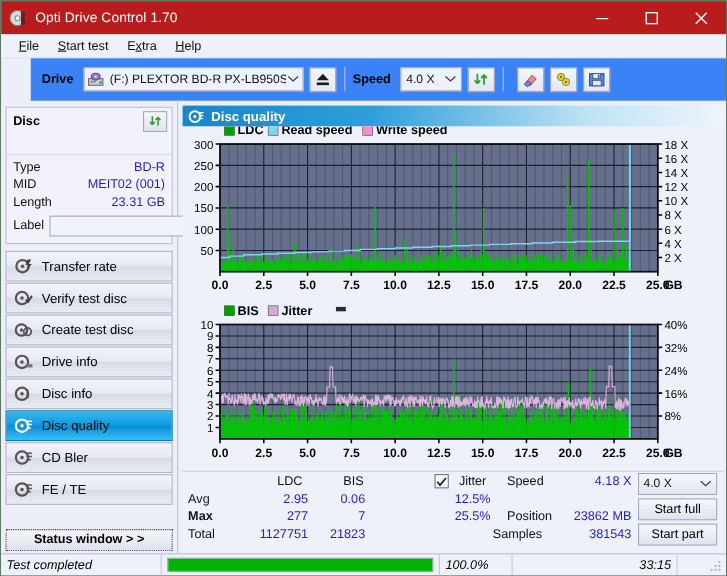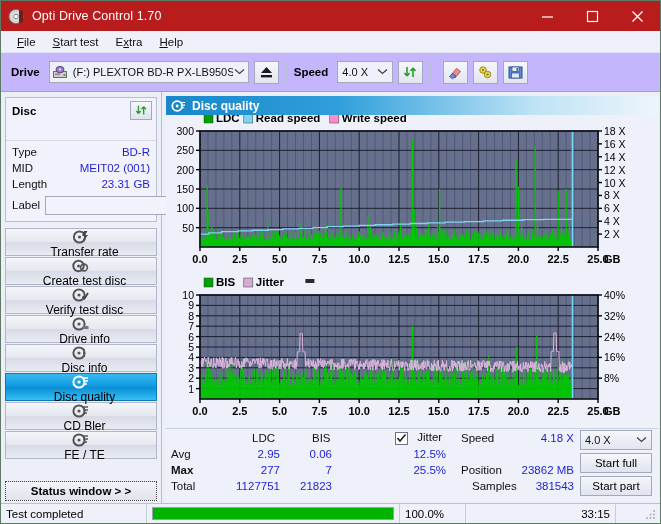--- a/index.html
+++ b/index.html
@@ -60,25 +60,26 @@
     padding: 2px 9px 2px 8px;
     font-size: 11.5px;
     color: #111;
     white-space: nowrap;
   }
   .menuitem u { text-decoration: underline; }
 
   
   .toolbar {
     height: 39px;
-    background: #c4b5fd;
+    background: #3b82f6;
     display: flex; align-items: center;
     padding: 0 6px 0 10px;
     border-bottom: 1px solid #9aa3c0;
     gap: 0;
+    margin-left: 27px;
   }
   .tb-label { font-weight: bold; font-size: 11.5px; color: #000; margin-right: 9px; white-space: nowrap; }
   .drive-combo {
     flex: 0 0 auto;
     width: 200px; height: 22px;
     background: #eef0fa;
     border: 1px solid #a3a9bd;
     display: flex; align-items: center;
     padding: 0 2px 0 3px;
     position: relative;
@@ -157,21 +158,21 @@
   }
 
   .navlist { margin-top: 6px; }
   .navbtn {
     height: 28px;
     margin-bottom: 1px;
     border: 1px solid #b0b6c8;
     background: linear-gradient(#f4f5f9 0%, #e6e8f0 48%, #d8dbe6 52%, #e9ebf3 100%);
     display: flex; align-items: center;
     padding-left: 7px;
-    font-size: 12px; color: #000; flex-direction: column;
+    font-size: 12px; color: #000;
   }
   .navbtn.active {
     background: linear-gradient(#39b7f0 0%, #0e9ae0 48%, #0a8ed6 52%, #35c0f5 100%);
     border: 1px solid #1278b0;
     color: #000;
   }
   .navbtn .ni { width: 17px; height: 16px; margin-right: 8px; flex: 0 0 auto; }
   .navbtn .nl { white-space: nowrap; }
 
   .statuswin {
@@ -232,21 +233,21 @@
   
   .statusbar {
     position: absolute;
     left: 0; right: 0; bottom: 0;
     height: 20px;
     background: #eef0fa;
     border-top: 1px solid #b9bfd2;
     display: flex; align-items: center;
     font-size: 11.5px; color: #000;
   }
-  .sb-cell { height: 20px; display: flex; align-items: center; padding: 0 5px; border-right: 1px solid #c6cbdb; }
+  .sb-cell { height: 20px; display: flex; align-items: center; padding: 0 5px; border-right: 1px solid #c6cbdb; font-style: italic; }
   .sb-msg { width: 146px; }
   .progress-outer { width: 242px; height: 13px; background: #fff; border: 1px solid #9aa0b4; position: relative; }
   .progress-fill { position: absolute; left: 0; top: 0; bottom: 0; background: #00b300; }
   .grip { margin-left: auto; margin-right: 3px; width: 12px; height: 12px; opacity: .55; }
 </style>
 </head>
 <body>
 
 <div id="app">
 
@@ -398,36 +399,36 @@
                 <circle cx="7.5" cy="8" r="5.6" fill="none" stroke="#555" stroke-width="2"></circle>
                 <circle cx="7.5" cy="8" r="1.6" fill="#555"></circle>
                 <path d="M12 2 L15.5 2 L13 6 L16 6 L11 12 L12.5 7 L10 7 Z" fill="#444"></path>
               </svg>
           </span>
           <span class="nl">Transfer rate</span>
         </div>
         <div class="navbtn">
           <span class="ni">
             <svg width="17" height="16" viewBox="0 0 17 16">
+                <circle cx="7" cy="8" r="5.6" fill="none" stroke="#555" stroke-width="2"></circle>
+                <circle cx="7" cy="8" r="1.6" fill="#555"></circle>
+                <path d="M10.5 9.5 L12.5 11.5 L16 6" fill="none" stroke="#444" stroke-width="1.8"></path>
+              </svg>
+          </span>
+          <span class="nl">Verify test disc</span>
+        </div>
+        <div class="navbtn">
+          <span class="ni">
+            <svg width="17" height="16" viewBox="0 0 17 16">
                 <circle cx="6.5" cy="8" r="5.2" fill="none" stroke="#555" stroke-width="2"></circle>
                 <circle cx="6.5" cy="8" r="1.5" fill="#555"></circle>
                 <circle cx="12" cy="9.5" r="3.4" fill="none" stroke="#555" stroke-width="1.6"></circle>
               </svg>
           </span>
           <span class="nl">Create test disc</span>
-        </div>
-        <div class="navbtn">
-          <span class="ni">
-            <svg width="17" height="16" viewBox="0 0 17 16">
-                <circle cx="7" cy="8" r="5.6" fill="none" stroke="#555" stroke-width="2"></circle>
-                <circle cx="7" cy="8" r="1.6" fill="#555"></circle>
-                <path d="M10.5 9.5 L12.5 11.5 L16 6" fill="none" stroke="#444" stroke-width="1.8"></path>
-              </svg>
-          </span>
-          <span class="nl">Verify test disc</span>
         </div>
         <div class="navbtn">
           <span class="ni">
             <svg width="17" height="16" viewBox="0 0 17 16">
                 <circle cx="7" cy="8" r="5.6" fill="none" stroke="#555" stroke-width="2"></circle>
                 <circle cx="7" cy="8" r="1.6" fill="#555"></circle>
                 <rect x="11" y="10" width="5.5" height="3" fill="#777"></rect>
               </svg>
           </span>
           <span class="nl">Drive info</span>
@@ -769,21 +770,21 @@
           </span>
           <span class="k-txt" style="margin-left:6px;">Jitter</span>
         </div>
         <div class="cell v-txt" style="left:238px;top:19px;width:42px;text-align:right;">12.5%</div>
         <div class="cell v-txt" style="left:238px;top:35px;width:42px;text-align:right;">25.5%</div>
 
         <div class="cell k-txt" style="left:295px;top:3px;">Speed</div>
         <div class="cell v-txt" style="left:348px;top:3px;width:60px;text-align:right;">4.18 X</div>
         <div class="cell k-txt" style="left:295px;top:35px;">Position</div>
         <div class="cell v-txt" style="left:336px;top:35px;width:72px;text-align:right;">23862 MB</div>
-        <div class="cell k-txt" style="left:306px;top:51px;">Samples</div>
+        <div class="cell k-txt" style="left:282px;top:51px;">Samples</div>
         <div class="cell v-txt" style="left:336px;top:51px;width:72px;text-align:right;">381543</div>
 
         <div class="cell speed-combo" style="left:414px;top:1px;width:72px;height:20px;background:linear-gradient(#f6f7fb,#e2e5f0);">
           <span>4.0 X</span>
           <span class="combo-arrow">
             <svg width="11" height="7" viewBox="0 0 11 7">
                 <path d="M1 1.5 L5.5 5.5 L10 1.5" fill="none" stroke="#3b3b3b" stroke-width="1.1"></path>
               </svg>
           </span>
         </div>

